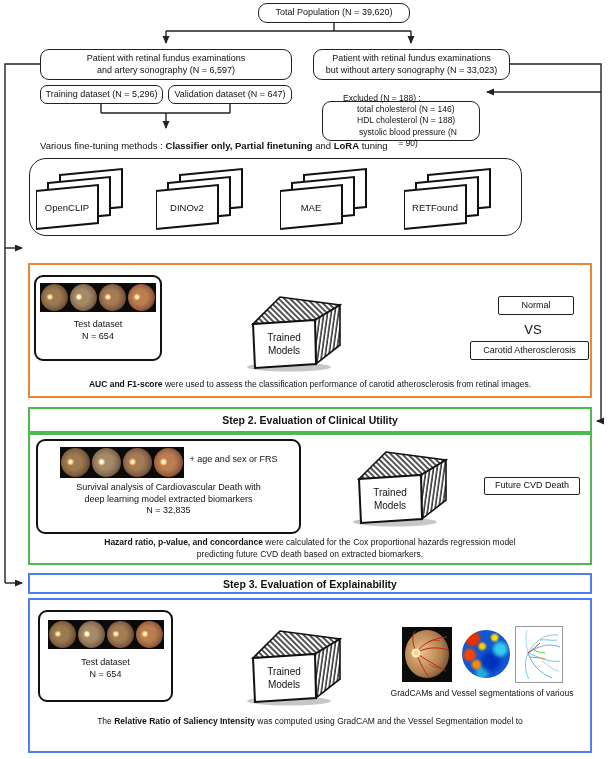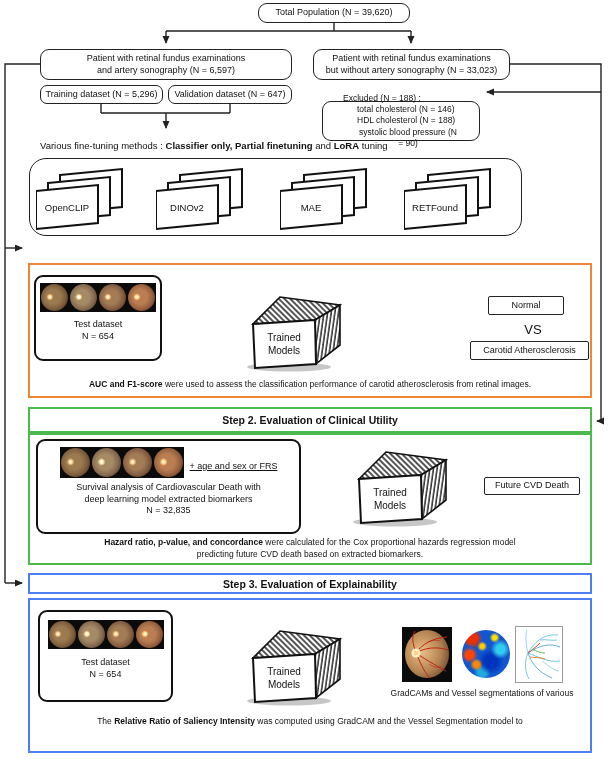--- a/index.html
+++ b/index.html
@@ -217,41 +217,41 @@
 
   <svg class="tm-stack" style="left:243px;top:287px;" width="100" height="85" viewBox="0 0 100 85">
     <ellipse cx="46" cy="80" rx="42" ry="4.5" fill="rgba(0,0,0,0.22)"></ellipse>
     <polygon points="10,37 37,10 97,18 72,33" fill="url(#hatchDiag)" stroke="#111" stroke-width="1.6"></polygon>
     <polygon points="72,33 97,18 97,58 73,77" fill="url(#hatchVert)" stroke="#111" stroke-width="1.6"></polygon>
     <polygon points="10,37 72,33 73,77 12,81" fill="#fff" stroke="#111" stroke-width="2"></polygon>
     <text class="tm-label" x="41" y="54">Trained</text>
     <text class="tm-label" x="41" y="67">Models</text>
   </svg>
 
-  <div class="box sq" style="left:488px;top:296px;width:76px;height:19px;">
+  <div class="box sq" style="left:498px;top:296px;width:76px;height:19px;">
     <span>Normal</span>
   </div>
   <div class="label" style="left:495px;top:322px;width:76px;text-align:center;">
     <span>VS</span>
   </div>
   <div class="box sq" style="left:470px;top:341px;width:119px;height:19px;">
     <span>Carotid Atherosclerosis</span>
   </div>
 
   <div class="caption" style="left:34px;top:379px;width:552px;">
     <b>AUC and F1-score</b><span> were used to assess the classification performance of carotid atherosclerosis from retinal images.</span>
   </div>
 
   <div class="titlebox green" style="left:28px;top:407px;width:564px;height:26px;">
     <span>Step 2. Evaluation of Clinical Utility</span>
   </div>
   <div class="contentbox green" style="left:28px;top:433px;width:564px;height:132px;"></div>
 
   <div class="innerbox green" style="left:36px;top:439px;width:265px;height:95px;padding:6px 6px;justify-content:flex-start;gap:4px;">
-    <div style="display:flex;align-items:flex-end;gap:6px;text-decoration:underline;">
+    <div style="display:flex;align-items:center;gap:6px;">
       <div class="fundus-strip">
         <div class="fundus-tile" style="width:31px;height:31px;"></div>
         <div class="fundus-tile v2" style="width:31px;height:31px;"></div>
         <div class="fundus-tile v3" style="width:31px;height:31px;"></div>
         <div class="fundus-tile v4" style="width:31px;height:31px;"></div>
       </div>
       <span style="white-space:nowrap;padding-bottom:6px;">+ age and sex or FRS</span>
     </div>
     <div style="line-height:1.3;">
       <span style="display:block;">Survival analysis of Cardiovascular Death with</span>

